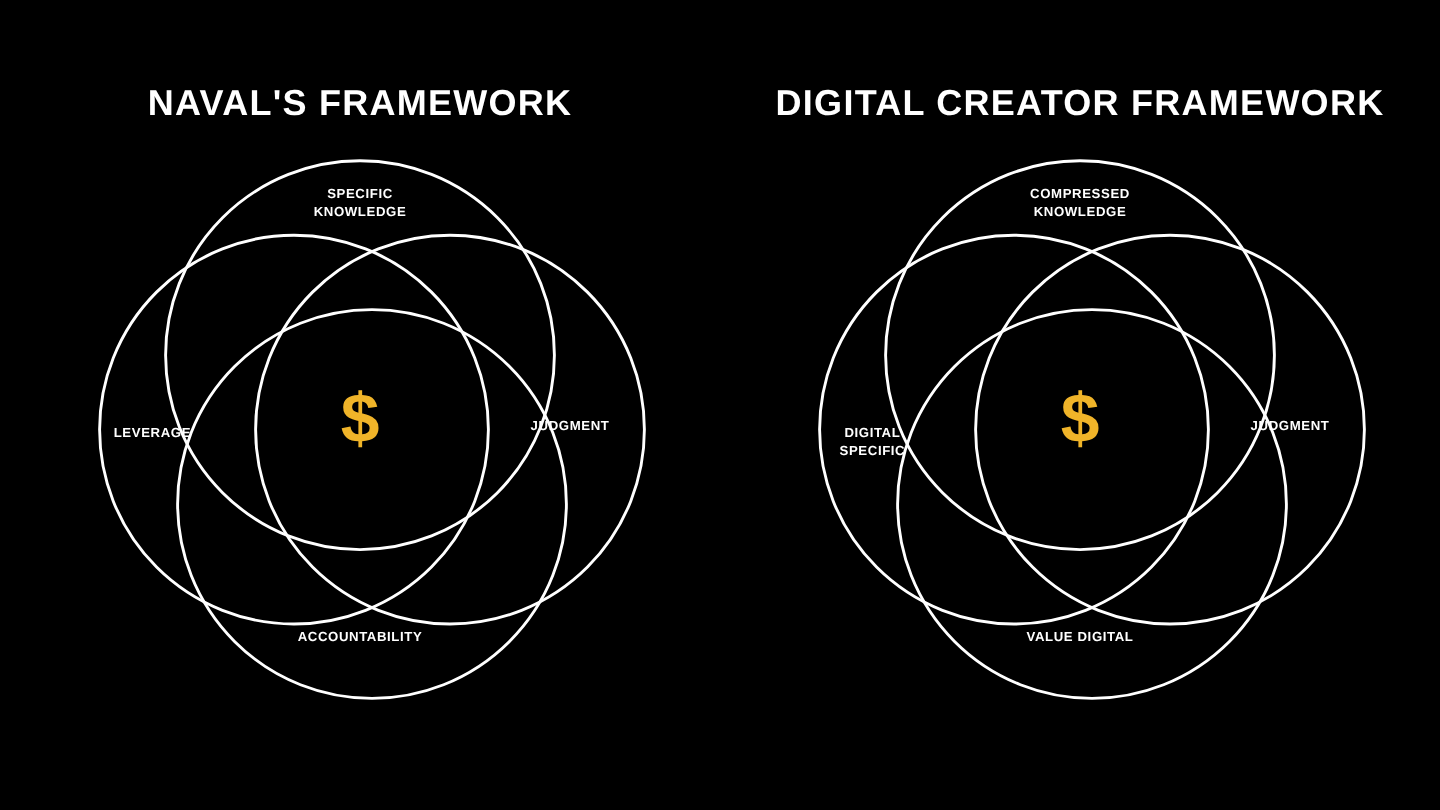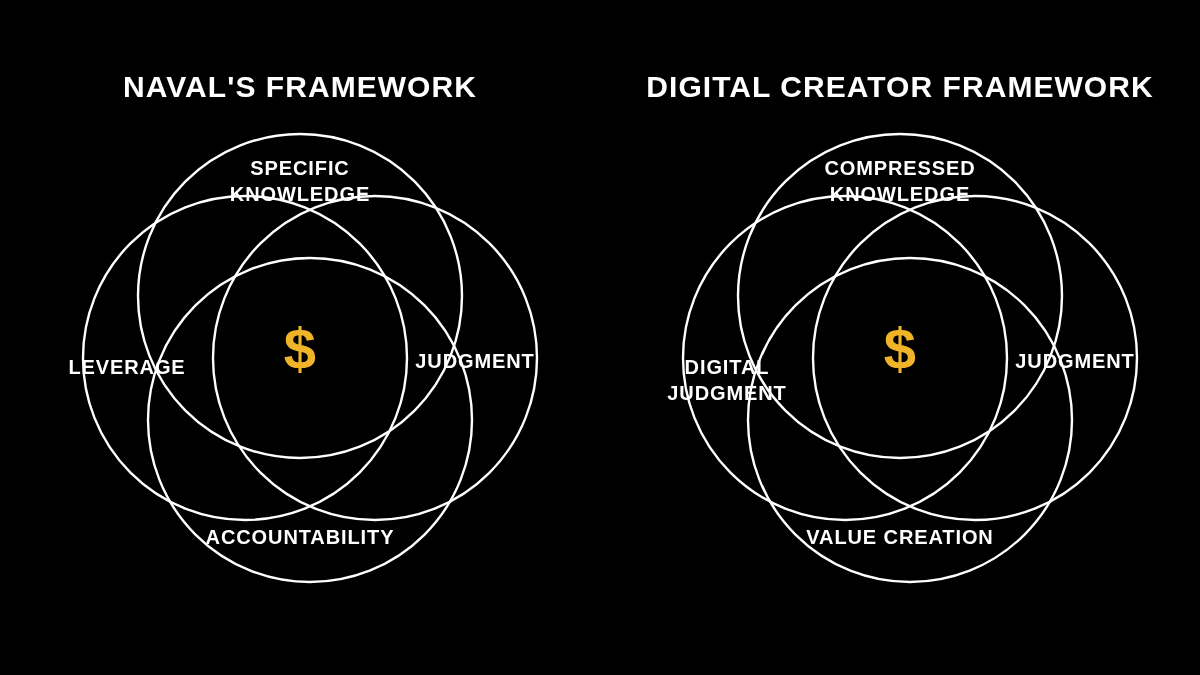--- a/index.html
+++ b/index.html
@@ -51,21 +51,21 @@
   }
   .venn svg {
     display: block;
     width: 600px;
     height: 500px;
   }
 
   .label {
     position: absolute;
     text-align: center;
-    font-size: 20px;
+    font-size: 11px;
     font-weight: 700;
     letter-spacing: 0.045em;
     line-height: 1.32;
     color: #ffffff;
     white-space: pre-line;
   }
   .label-top {
     top: 155px;
     left: 150px;
     width: 300px;
@@ -138,20 +138,20 @@
           <circle cx="245" cy="238" r="162"></circle>
           <circle cx="375" cy="238" r="162"></circle>
           <circle cx="310" cy="300" r="162"></circle>
         </g>
       </svg>
     </div>
 
     <div class="label label-top">COMPRESSED
 KNOWLEDGE</div>
     <div class="label label-left">DIGITAL
-JUDGMENT</div>
+SPECIFIC</div>
     <div class="label label-right">JUDGMENT</div>
-    <div class="label label-bottom">VALUE CREATION</div>
+    <div class="label label-bottom">VALUE DIGITAL</div>
 
     <div class="money">$</div>
   </div>
 
 </div>
 
 </body></html>

